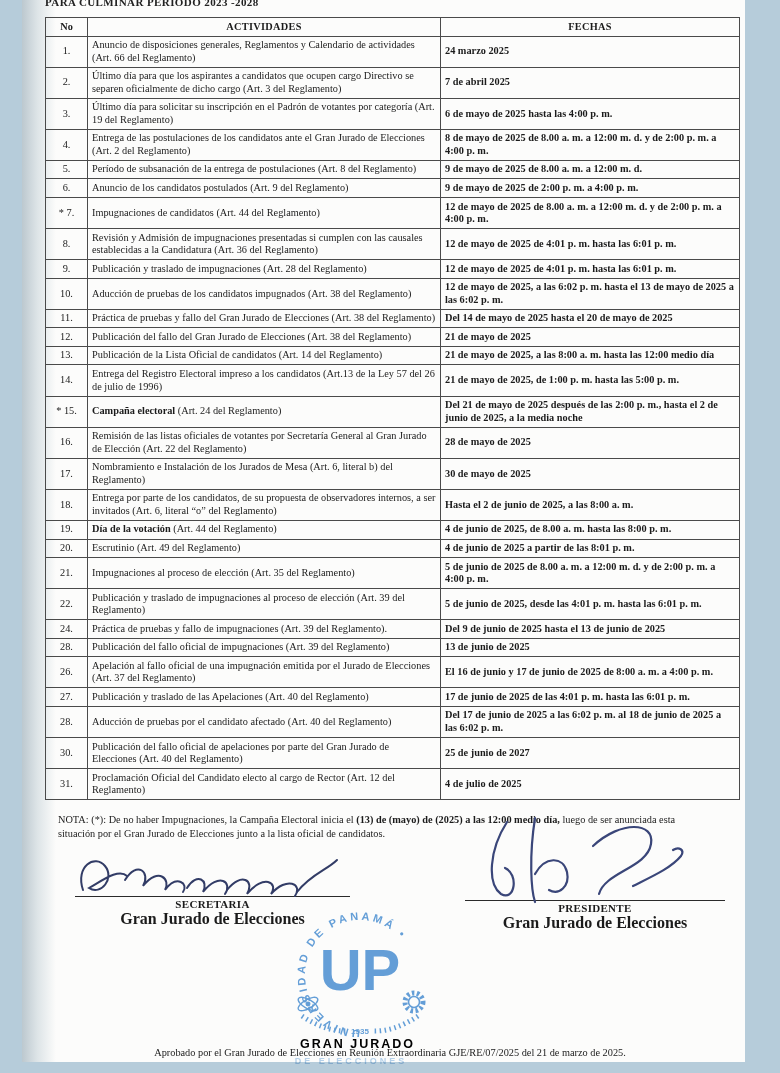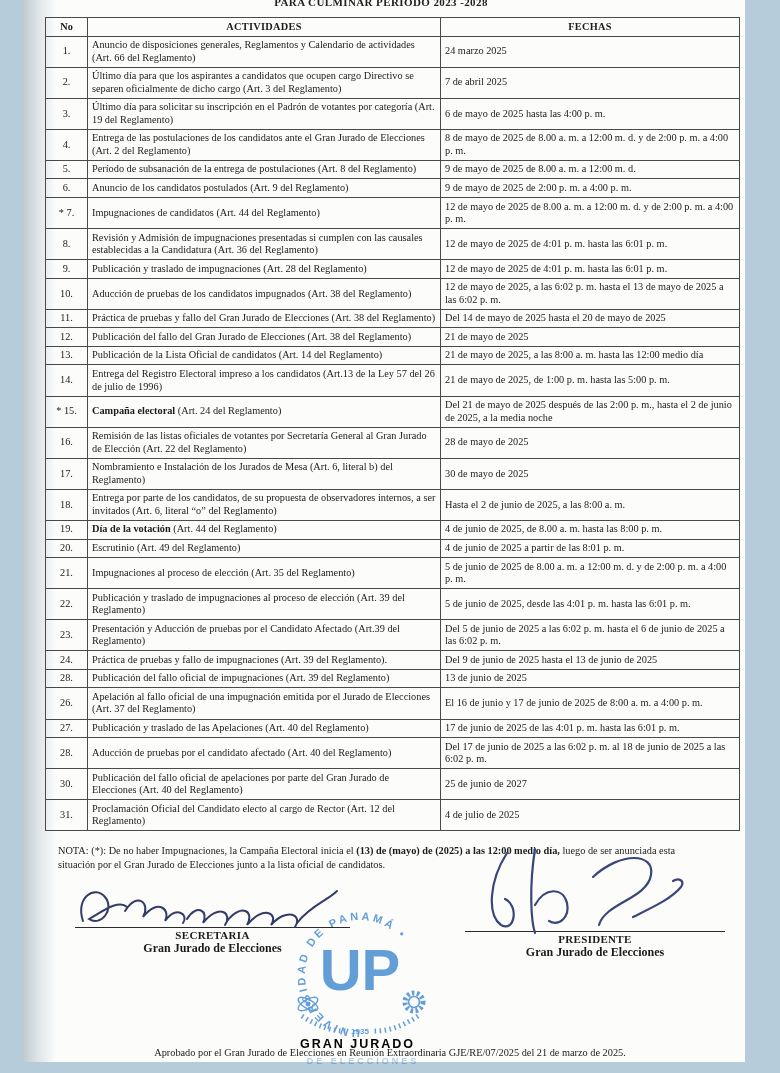--- a/index.html
+++ b/index.html
@@ -3,51 +3,51 @@
 <meta charset="utf-8">
 <style>
   html,body{margin:0;padding:0;}
   .scan{position:relative;width:780px;height:1073px;background:#b6ccda;overflow:hidden;
         font-family:"Liberation Serif", serif;color:#1b1b1b;}
   .paper{position:absolute;left:22px;top:0;width:723px;height:1062px;background:#fcfcfb;}
   .left-shade{position:absolute;left:0;top:0;width:34px;height:100%;
         background:linear-gradient(to right,#bcc8cf 0%,#dde4e7 45%,rgba(252,252,251,0) 100%);}
   .content{position:absolute;left:23px;top:0;width:672px;}
 
-  .doc-title-clip{height:9px;overflow:hidden;text-align:center;}
+  .doc-title-clip{height:9px;overflow:hidden;}
   .doc-title{font-weight:bold;font-size:11px;letter-spacing:.4px;margin-top:-4px;color:#222;}
 
   table.cal{border-collapse:collapse;width:667px;margin-top:8px;table-layout:fixed;}
   table.cal td,table.cal th{border:1px solid #4a4a4a;vertical-align:middle;
         font-size:10.3px;line-height:1.22;padding:2.5px 4px;}
   th.h-no{width:33px;font-size:11px;}
   th.h-act{width:344px;font-size:11px;letter-spacing:.3px;}
   th.h-date{width:290px;font-size:11px;letter-spacing:.3px;}
   td.c-no{text-align:center;white-space:nowrap;padding-left:1px;padding-right:1px;}
-  td.c-date{font-weight:normal;}
+  td.c-date{font-weight:bold;}
   td.c-act b{font-weight:bold;}
 
   .note{margin:13px 6px 0 13px;font-size:10.3px;line-height:1.3;width:645px;}
   .note b{font-weight:bold;}
 
   .sig-zone{position:relative;height:98px;margin-top:4px;}
   .sig-block{position:absolute;text-align:center;}
   .sig-left{left:30px;width:275px;top:8px;font-family:Liberation Serif, serif;}
   .sig-right{right:-8px;width:260px;top:12px;}
   .sig-line{border-bottom:1.5px solid #2a2a2a;height:44px;position:relative;}
   .sig-title{font-weight:bold;font-size:11px;margin-top:1px;letter-spacing:.3px;}
-  .sig-sub{font-weight:bold;font-size:12px;}
+  .sig-sub{font-weight:bold;font-size:16px;}
   .sig-svg{position:absolute;left:0;bottom:-6px;}
 
   .stamp{position:absolute;left:268px;top:912px;width:185px;height:125px;z-index:3;
          mix-blend-mode:multiply;opacity:.88;}
   .stamp-label{position:absolute;left:300px;top:1037px;width:160px;text-align:left;z-index:3;
          color:#000000;font-family:"Liberation Sans",sans-serif;font-weight:bold;
          font-size:12.5px;letter-spacing:2px;mix-blend-mode:multiply;}
-  .stamp-sublabel{position:absolute;left:288px;top:1056px;width:150px;text-align:center;z-index:3;
+  .stamp-sublabel{position:absolute;left:276px;top:1056px;width:150px;text-align:center;z-index:3;
          color:#79aede;font-family:"Liberation Sans",sans-serif;font-weight:bold;
          font-size:9px;letter-spacing:3px;opacity:.55;mix-blend-mode:multiply;}
 
   .footer{position:absolute;left:0;top:1047px;width:100%;text-align:center;
           font-size:10.3px;z-index:2;}
 
   .right-band{position:absolute;left:745px;top:0;width:35px;height:1073px;background:#b6ccda;}
   .bottom-band{position:absolute;left:0;top:1062px;width:780px;height:11px;background:#b6ccda;}
 </style>
 </head>
@@ -197,25 +197,20 @@
               <td class="c-act"><b></b><span>Impugnaciones al proceso de elección (Art. 35 del Reglamento)</span></td>
               <td class="c-date">5 de junio de 2025 de 8.00 a. m. a 12:00 m. d. y de 2:00 p. m. a 4:00 p. m.</td>
             </tr>
 
             <tr>
               <td class="c-no">22.</td>
               <td class="c-act"><b></b><span>Publicación y traslado de impugnaciones al proceso de elección (Art. 39 del Reglamento)</span></td>
               <td class="c-date">5 de junio de 2025, desde las 4:01 p. m. hasta las 6:01 p. m.</td>
             </tr>
 
-            <tr>
-              <td class="c-no">23.</td>
-              <td class="c-act"><b></b><span>Presentación y Aducción de pruebas por el Candidato Afectado (Art.39 del Reglamento)</span></td>
-              <td class="c-date">Del 5 de junio de 2025 a las 6:02 p. m. hasta el 6 de junio de 2025 a las 6:02 p. m.</td>
-            </tr>
 
             <tr>
               <td class="c-no">24.</td>
               <td class="c-act"><b></b><span>Práctica de pruebas y fallo de impugnaciones (Art. 39 del Reglamento).</span></td>
               <td class="c-date">Del 9 de junio de 2025 hasta el 13 de junio de 2025</td>
             </tr>
 
             <tr>
               <td class="c-no">28.</td>
               <td class="c-act"><b></b><span>Publicación del fallo oficial de impugnaciones (Art. 39 del Reglamento)</span></td>

